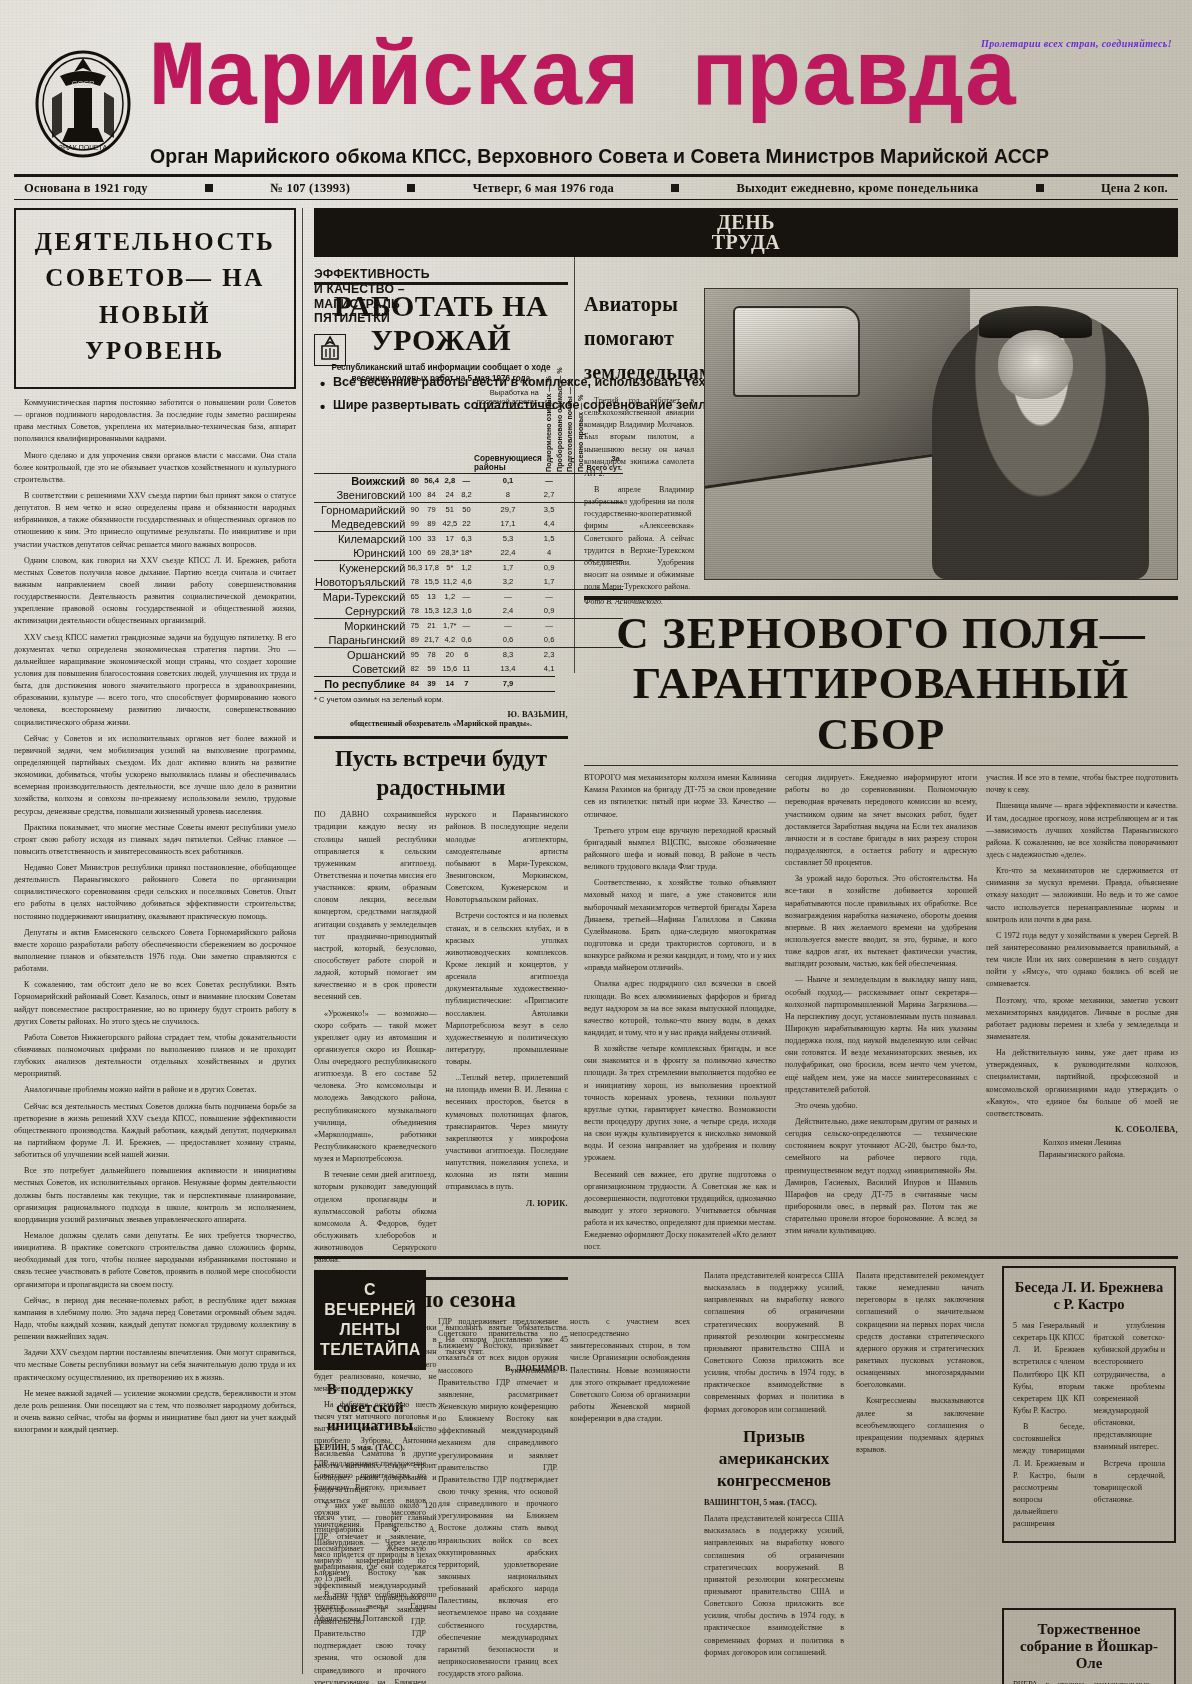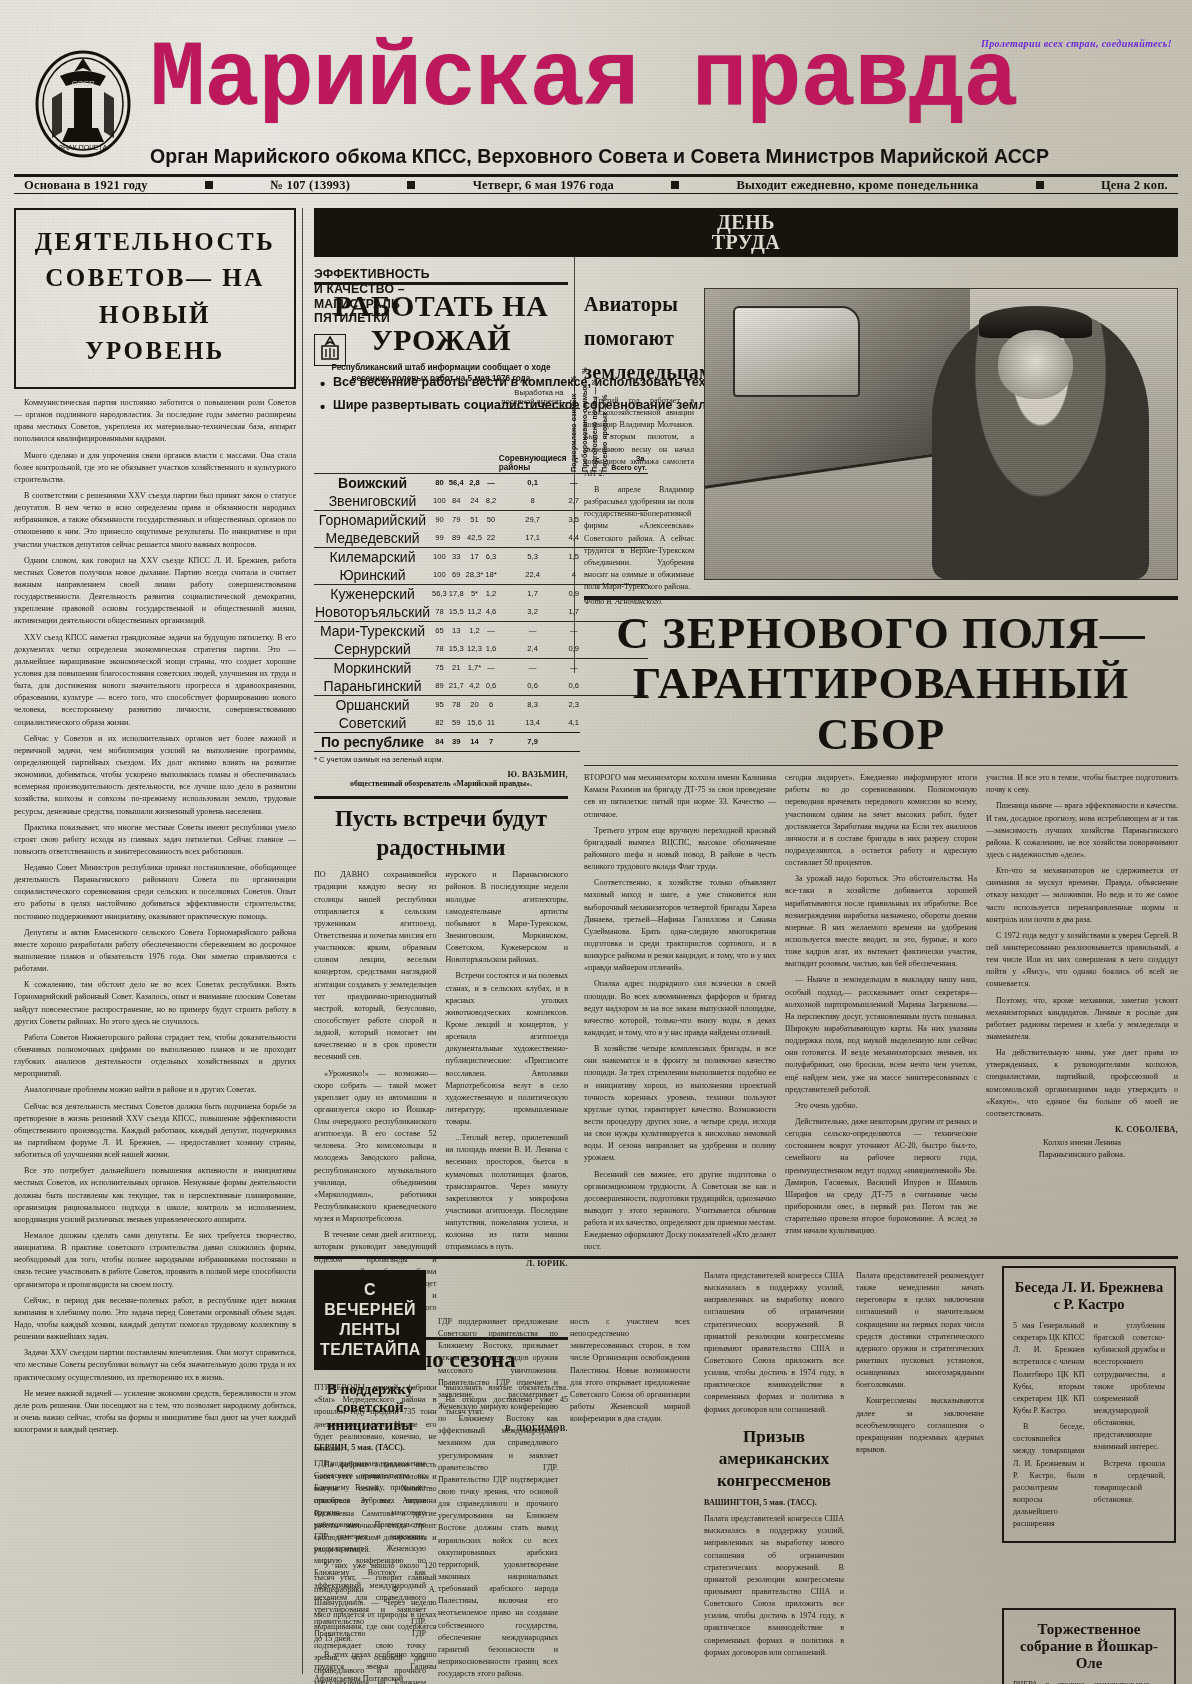--- a/index.html
+++ b/index.html
@@ -55,21 +55,21 @@
   }
   .mast-sub{
     position:absolute;left:150px;top:105px;
     font-size:19.5px;font-weight:bold;letter-spacing:.1px;
     color:#151210;
   }
   .rule-thick{border:0;border-top:3px solid #1b1813;margin:0;}
   .rule-thin{border:0;border-top:1px solid #312d26;margin:0;}
 
   .infobar{
-    position:absolute;left:14px;right:14px;top:174px;height:20px;
+    position:absolute;left:14px;right:14px;top:174px;height:26px;
     border-top:3px solid #1b1813;border-bottom:1.5px solid #1b1813;
     display:flex;align-items:center;justify-content:space-between;
     padding:0 10px;box-sizing:border-box;
     font-family:"Liberation Serif", serif;
     font-weight:bold;font-size:12.5px;letter-spacing:.2px;
   }
   .infobar .sq{width:8px;height:8px;background:#1b1813;display:inline-block;}
 
   
   .cols{position:absolute;left:14px;right:14px;top:208px;bottom:10px;}
@@ -144,21 +144,21 @@
     width:30px;border:1.6px solid #1b1813;display:flex;
     align-items:center;justify-content:center;font-size:19px;
   }
   .bullets{font-size:12.6px;font-weight:bold;line-height:1.42;}
   .bullets div{margin-bottom:5px;padding-left:13px;position:relative;}
   .bullets div:before{content:"•";position:absolute;left:0;top:-1px;font-size:15px;}
 
   
   table.agri{border-collapse:collapse;width:100%;font-family:"Liberation Sans", sans-serif;}
   table.agri td,table.agri th{font-size:7.6px;padding:1px 1px;text-align:center;}
-  table.agri td.name{text-align:center;font-size:14px;padding-left:1px;white-space:nowrap;}
+  table.agri td.name{text-align:right;font-size:11px;padding-left:1px;white-space:nowrap;}
   table.agri tr.grp{border-top:1px solid #2b271f;}
   table.agri tr.bold td{font-weight:bold;}
   table.agri tr.total td{font-weight:bold;border-top:1.4px solid #1b1813;border-bottom:1.4px solid #1b1813;}
   .vhead{
     writing-mode:vertical-rl;transform:rotate(180deg);
     font-size:7.2px;line-height:1.12;font-weight:bold;white-space:nowrap;
     height:62px;margin:0 auto;
   }
   .thead-row th{border-bottom:1.4px solid #1b1813;vertical-align:bottom;padding-bottom:2px;}
   .thead-top{font-size:7.3px;font-weight:normal;line-height:1.15;}

